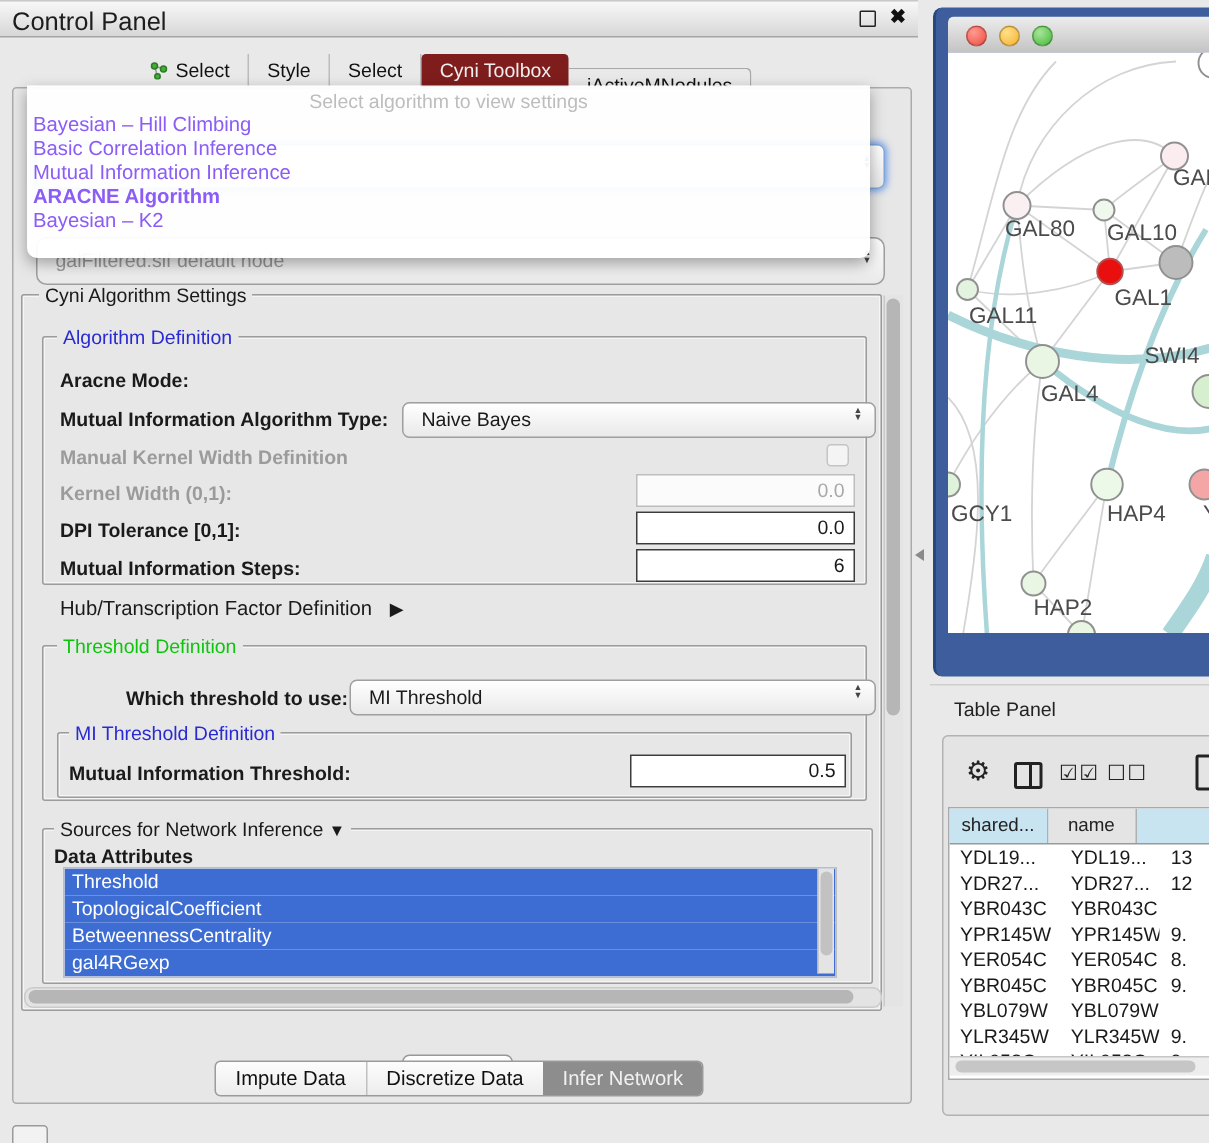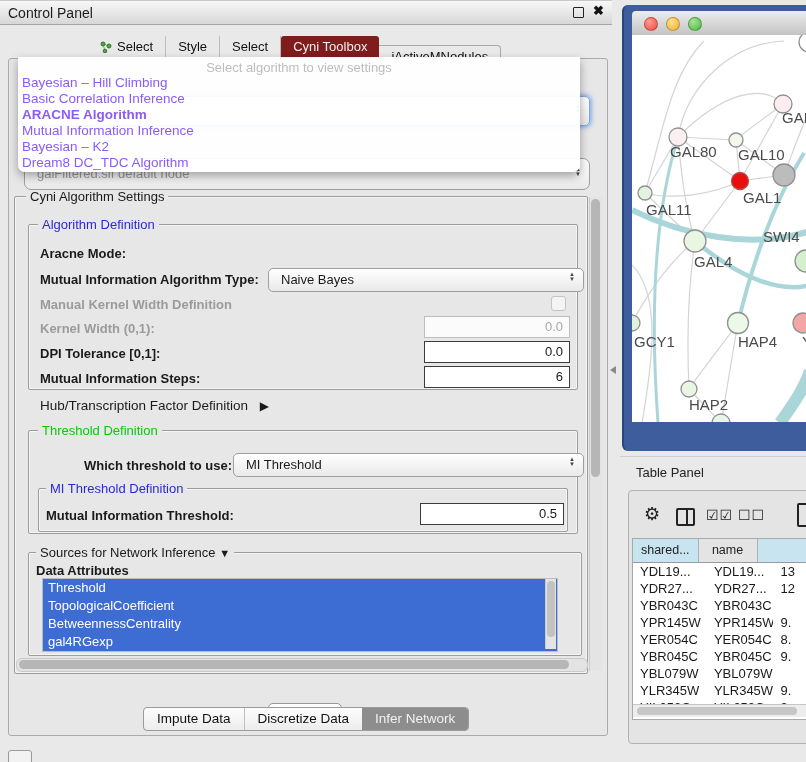--- a/index.html
+++ b/index.html
@@ -3,21 +3,21 @@
 <meta charset="utf-8">
 <style>
   html,body{margin:0;padding:0;}
   .app{position:relative;width:806px;height:762px;background:#e9e9e9;overflow:hidden;
        font-family:"Liberation Sans",sans-serif;color:#1a1a1a;font-size:13px;}
   .abs{position:absolute;}
 
   
   .cp-titlebar{left:0;top:8;width:612px;height:23px;background:linear-gradient(#f8f8f8,#d7d7d7);
     border-top:1px solid #c9c9c9;border-bottom:1px solid #a6a6a6;}
-  .cp-title{position:absolute;left:8px;top:4px;font-size:14px;color:#1d1d1d;}
+  .cp-title{position:absolute;left:8px;top:4px;font-size:17px;color:#1d1d1d;}
   .win-float{position:absolute;right:28px;top:6px;width:9px;height:9px;border:1.6px solid #222;border-radius:1px;}
   .win-close{position:absolute;right:8px;top:2px;font-size:13px;font-weight:bold;color:#111;}
 
   .tabstrip{left:88px;top:36px;height:22px;display:flex;align-items:center;}
   .tab{padding:0 12px;line-height:22px;color:#111;border-right:1px solid #bcbcbc;white-space:nowrap;display:flex;align-items:center;gap:5px;}
   .tab:last-child{border-right:1px solid #a9a9a9;border-top:1px solid #a9a9a9;border-bottom:0;border-left:0;border-radius:0 4px 0 0;margin-top:18px;}
   .tab.sel{background:#7f1d1d;color:#efefef;border-radius:3px 3px 0 0;border-right:none;}
 
   .panel-box{left:8px;top:58px;width:598px;height:676px;background:#e7e7e7;
     border:1px solid #ababab;border-radius:3px;}
@@ -143,24 +143,23 @@
     <span class="arr" style="top:8px;">
       <i style="font-style:normal">▲</i>
       <i style="font-style:normal">▼</i>
     </span>
   </div>
 
   <div class="abs popup">
     <div class="popup-head">Select algorithm to view settings</div>
     <div class="popup-item">Bayesian – Hill Climbing</div>
     <div class="popup-item">Basic Correlation Inference</div>
+    <div class="popup-item">Mutual Information Inference</div>
     <div class="popup-item sel">ARACNE Algorithm</div>
-    <div class="popup-item">Mutual Information Inference</div>
     <div class="popup-item">Bayesian – K2</div>
-    <div class="popup-item">Dream8 DC_TDC Algorithm</div>
   </div>
 
   <div class="abs group" style="left:14px;top:196px;width:572px;height:476px;"></div>
   <span class="legend" style="left:26px;top:189px;">Cyni Algorithm Settings</span>
 
   <div class="abs group" style="left:28px;top:224px;width:548px;height:164px;"></div>
   <span class="legend blue" style="left:38px;top:217px;">Algorithm Definition</span>
 
   <span class="lbl" style="left:40px;top:246px;">Aracne Mode:</span>
 

